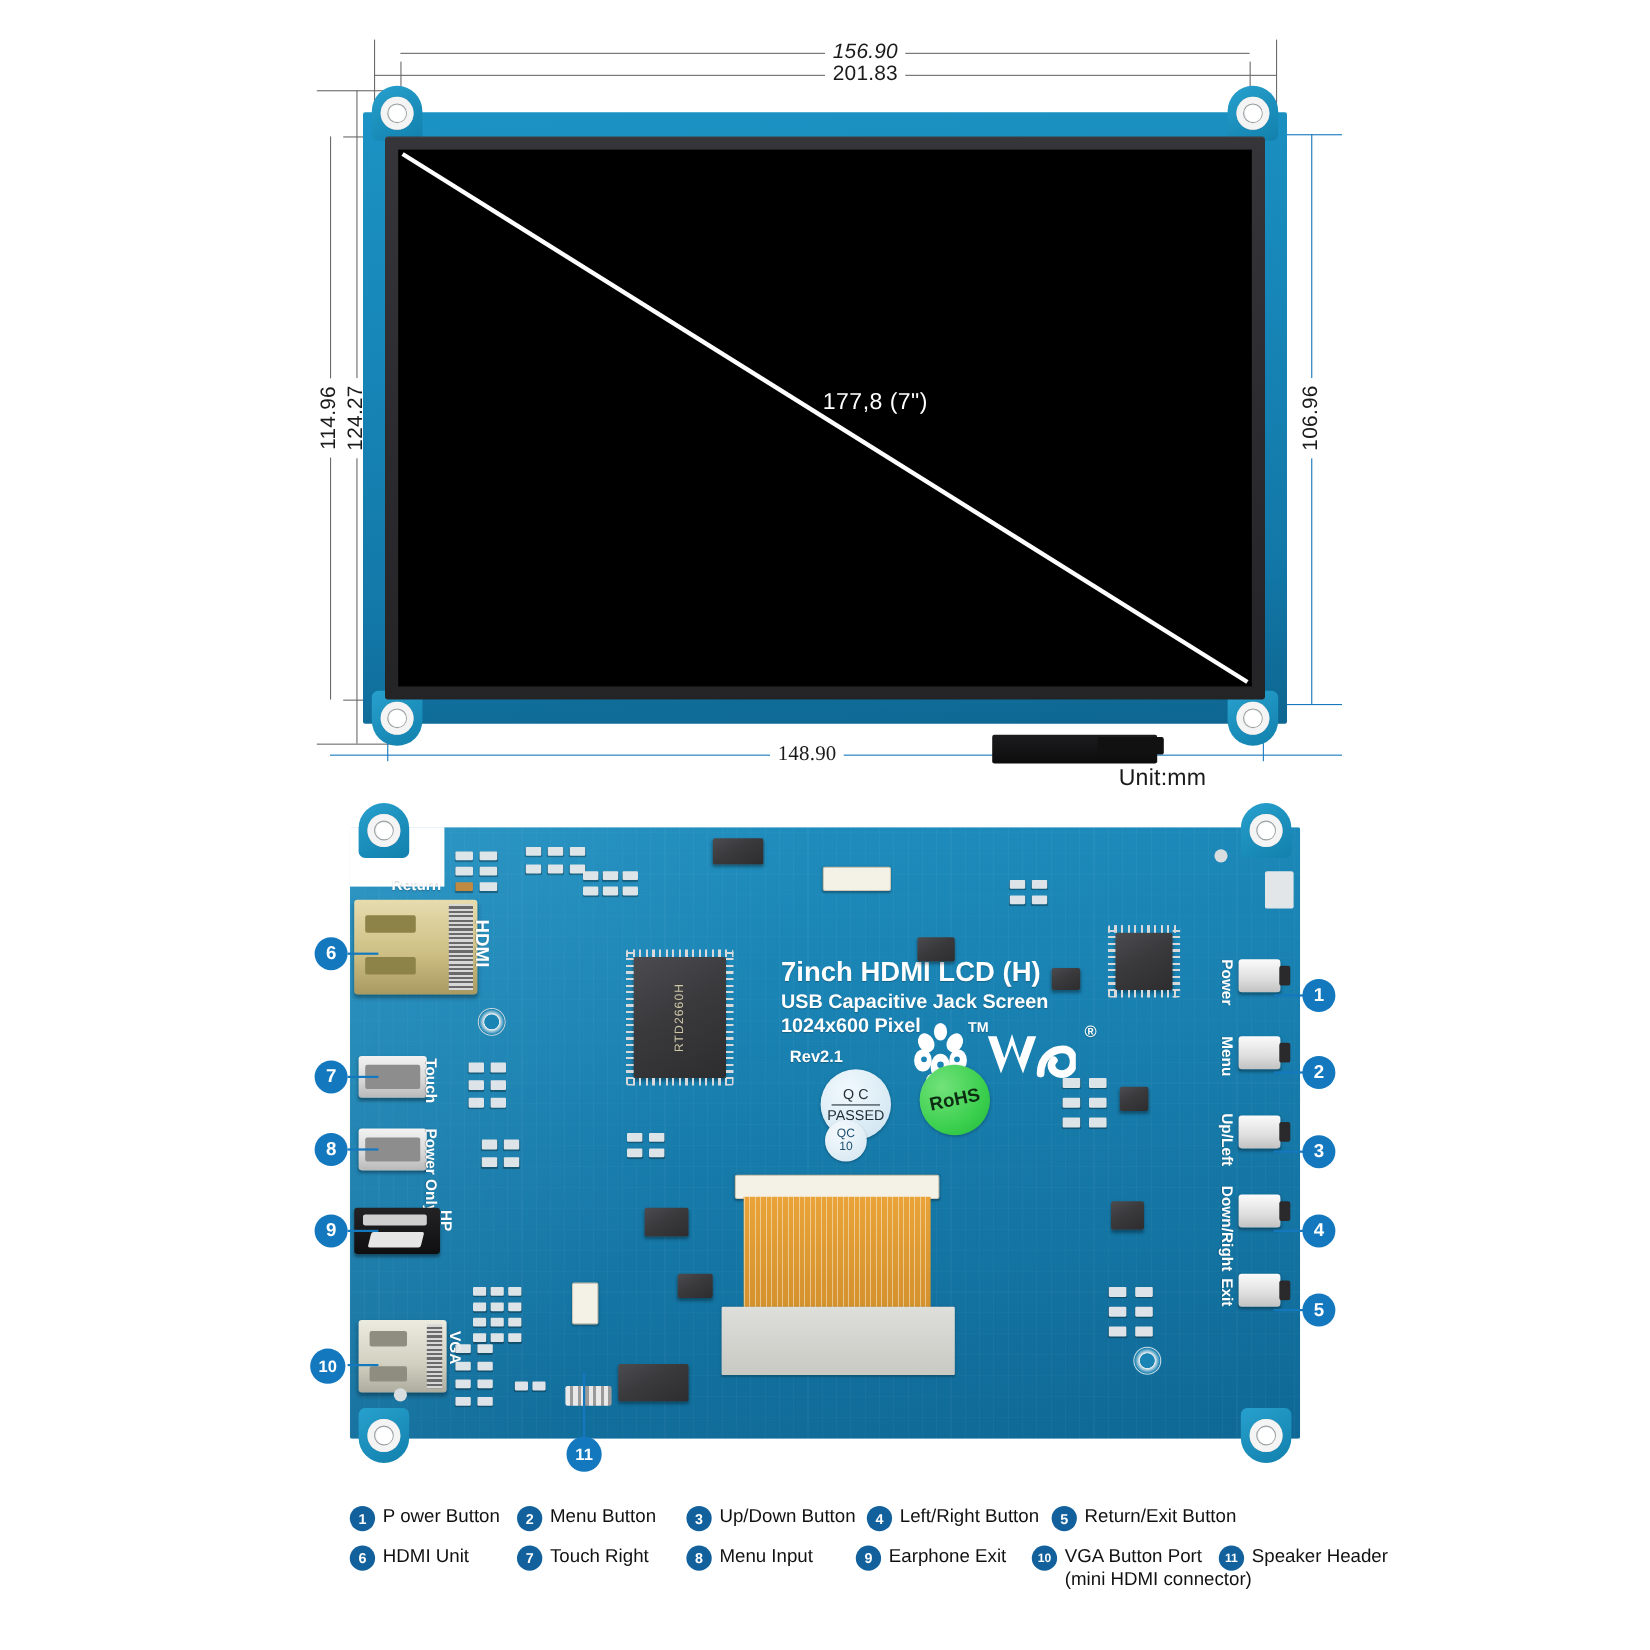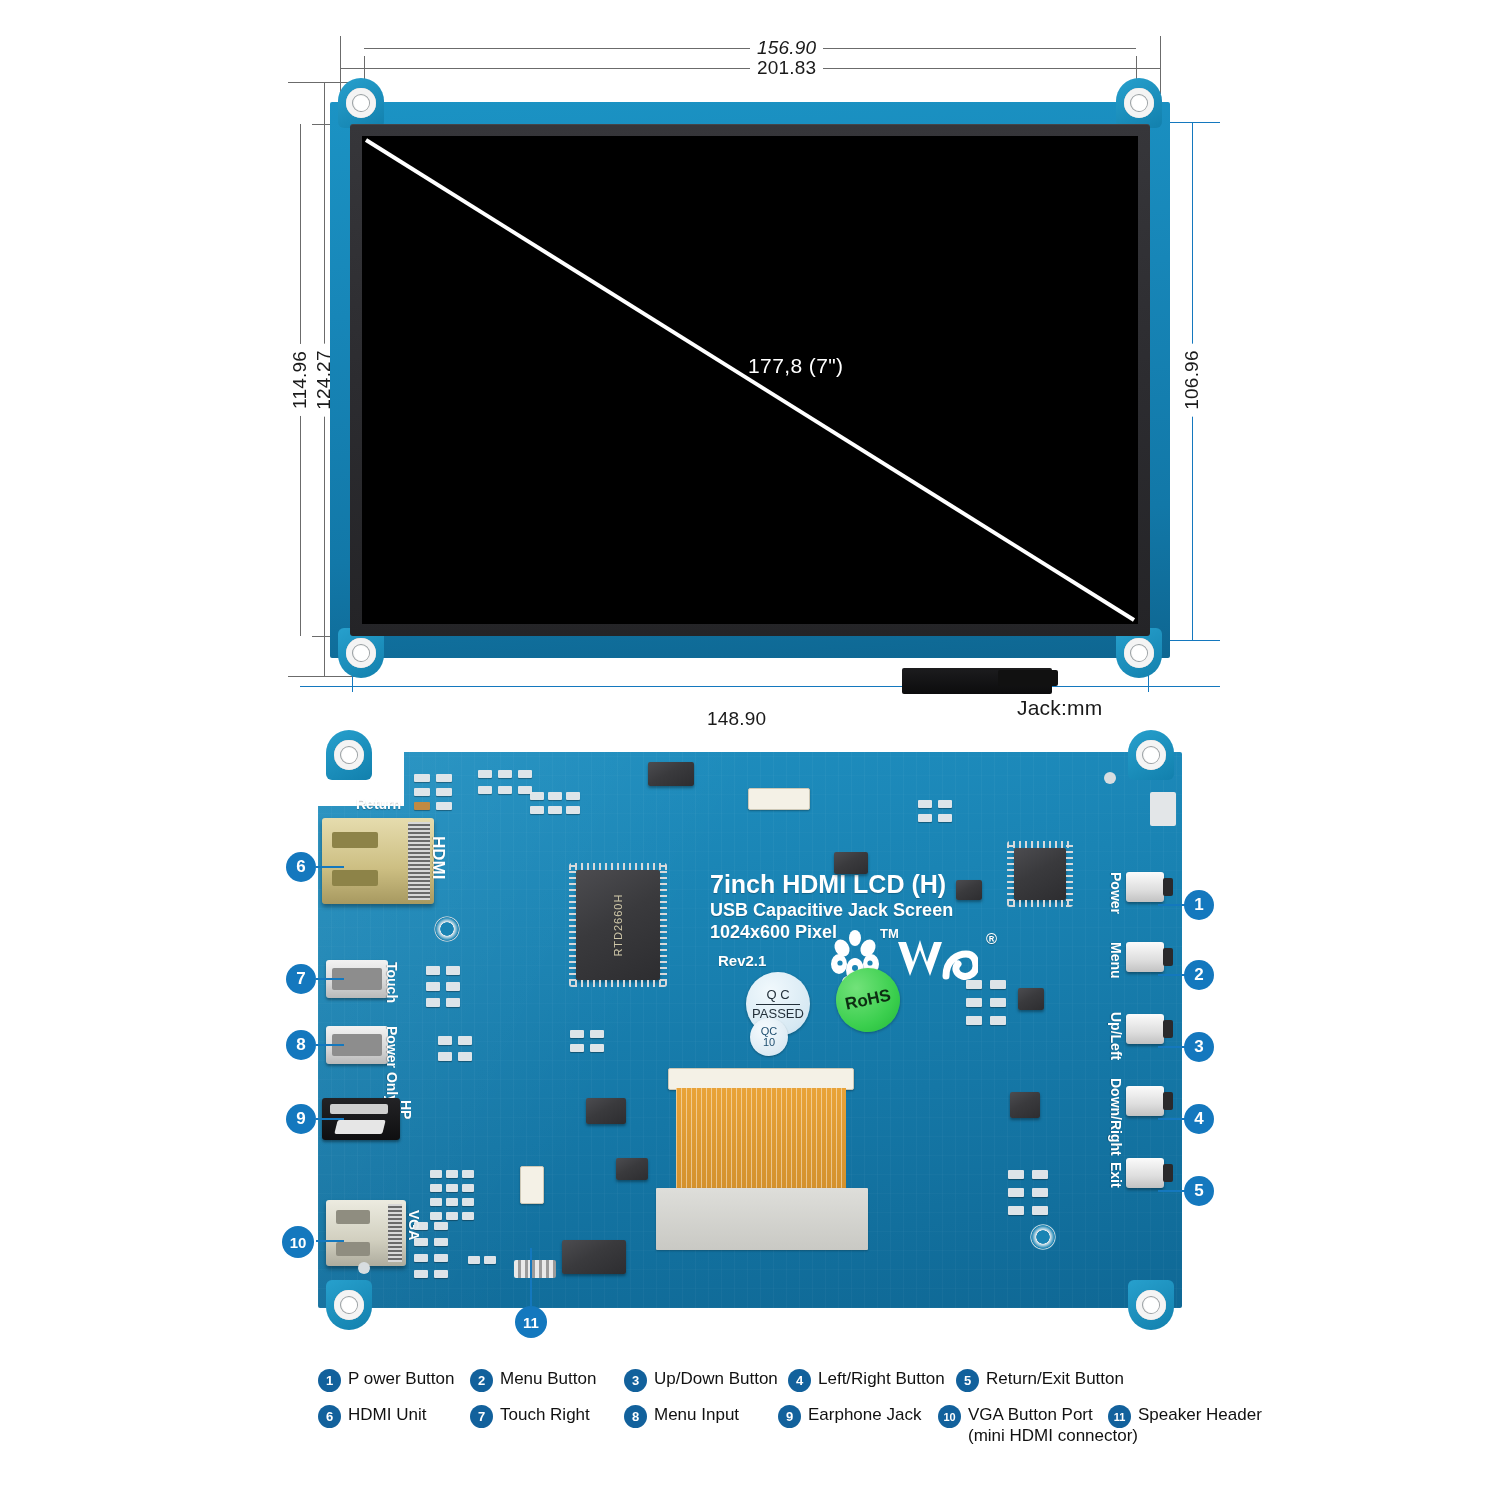--- a/index.html
+++ b/index.html
@@ -237,22 +237,22 @@
     <div class="dimline-h blue" style="left:1150px; top:122px; width:70px;"></div>
     <div class="dimline-h blue" style="left:1150px; top:640px; width:70px;"></div>
     <div class="dimline-v blue" style="left:1192px; top:122px; height:518px;"></div>
     <div class="dimtext vert" style="left:1192px; top:380px; transform:translate(-50%,-50%) rotate(-90deg);">106.96</div>
   </div>
 
   <div>
     <div class="dimline-v blue" style="left:352px; top:648px; height:44px;"></div>
     <div class="dimline-v blue" style="left:1148px; top:648px; height:44px;"></div>
     <div class="dimline-h blue" style="left:300px; top:686px; width:920px;"></div>
-    <div class="dimtext" style="left:700px; top:708px;">148.90</div>
-    <div class="dimtext" style="left:1010px; top:696px; font-size:21px;">Jack:mm</div>
+    <div class="dimtext" style="left:700px; top:675px;font-family:Liberation Serif, serif;">148.90</div>
+    <div class="dimtext" style="left:1010px; top:696px; font-size:21px;">Unit:mm</div>
   </div>
 
   <div class="lcd-wrap">
     <div class="lcd-pcb"></div>
     <div class="ear tl" style="left:8px; top:0px;">
         <span class="hole"></span>
       </div>
     <div class="ear tr" style="right:8px; top:0px;">
         <span class="hole"></span>
       </div>
@@ -581,21 +581,21 @@
       <div class="leg-item" style="left:152px;">
         <div class="leg-num">7</div>
         <div class="leg-txt">Touch Right</div>
       </div>
       <div class="leg-item" style="left:306px;">
         <div class="leg-num">8</div>
         <div class="leg-txt">Menu Input</div>
       </div>
       <div class="leg-item" style="left:460px;">
         <div class="leg-num">9</div>
-        <div class="leg-txt">Earphone Jack</div>
+        <div class="leg-txt">Earphone Exit</div>
       </div>
       <div class="leg-item" style="left:620px;">
         <div class="leg-num" style="font-size:11px;">10</div>
         <div class="leg-txt">
           <span>VGA Button Port</span>
           <span class="leg-sub">(mini HDMI connector)</span>
         </div>
       </div>
       <div class="leg-item" style="left:790px;">
         <div class="leg-num" style="font-size:11px;">11</div>

